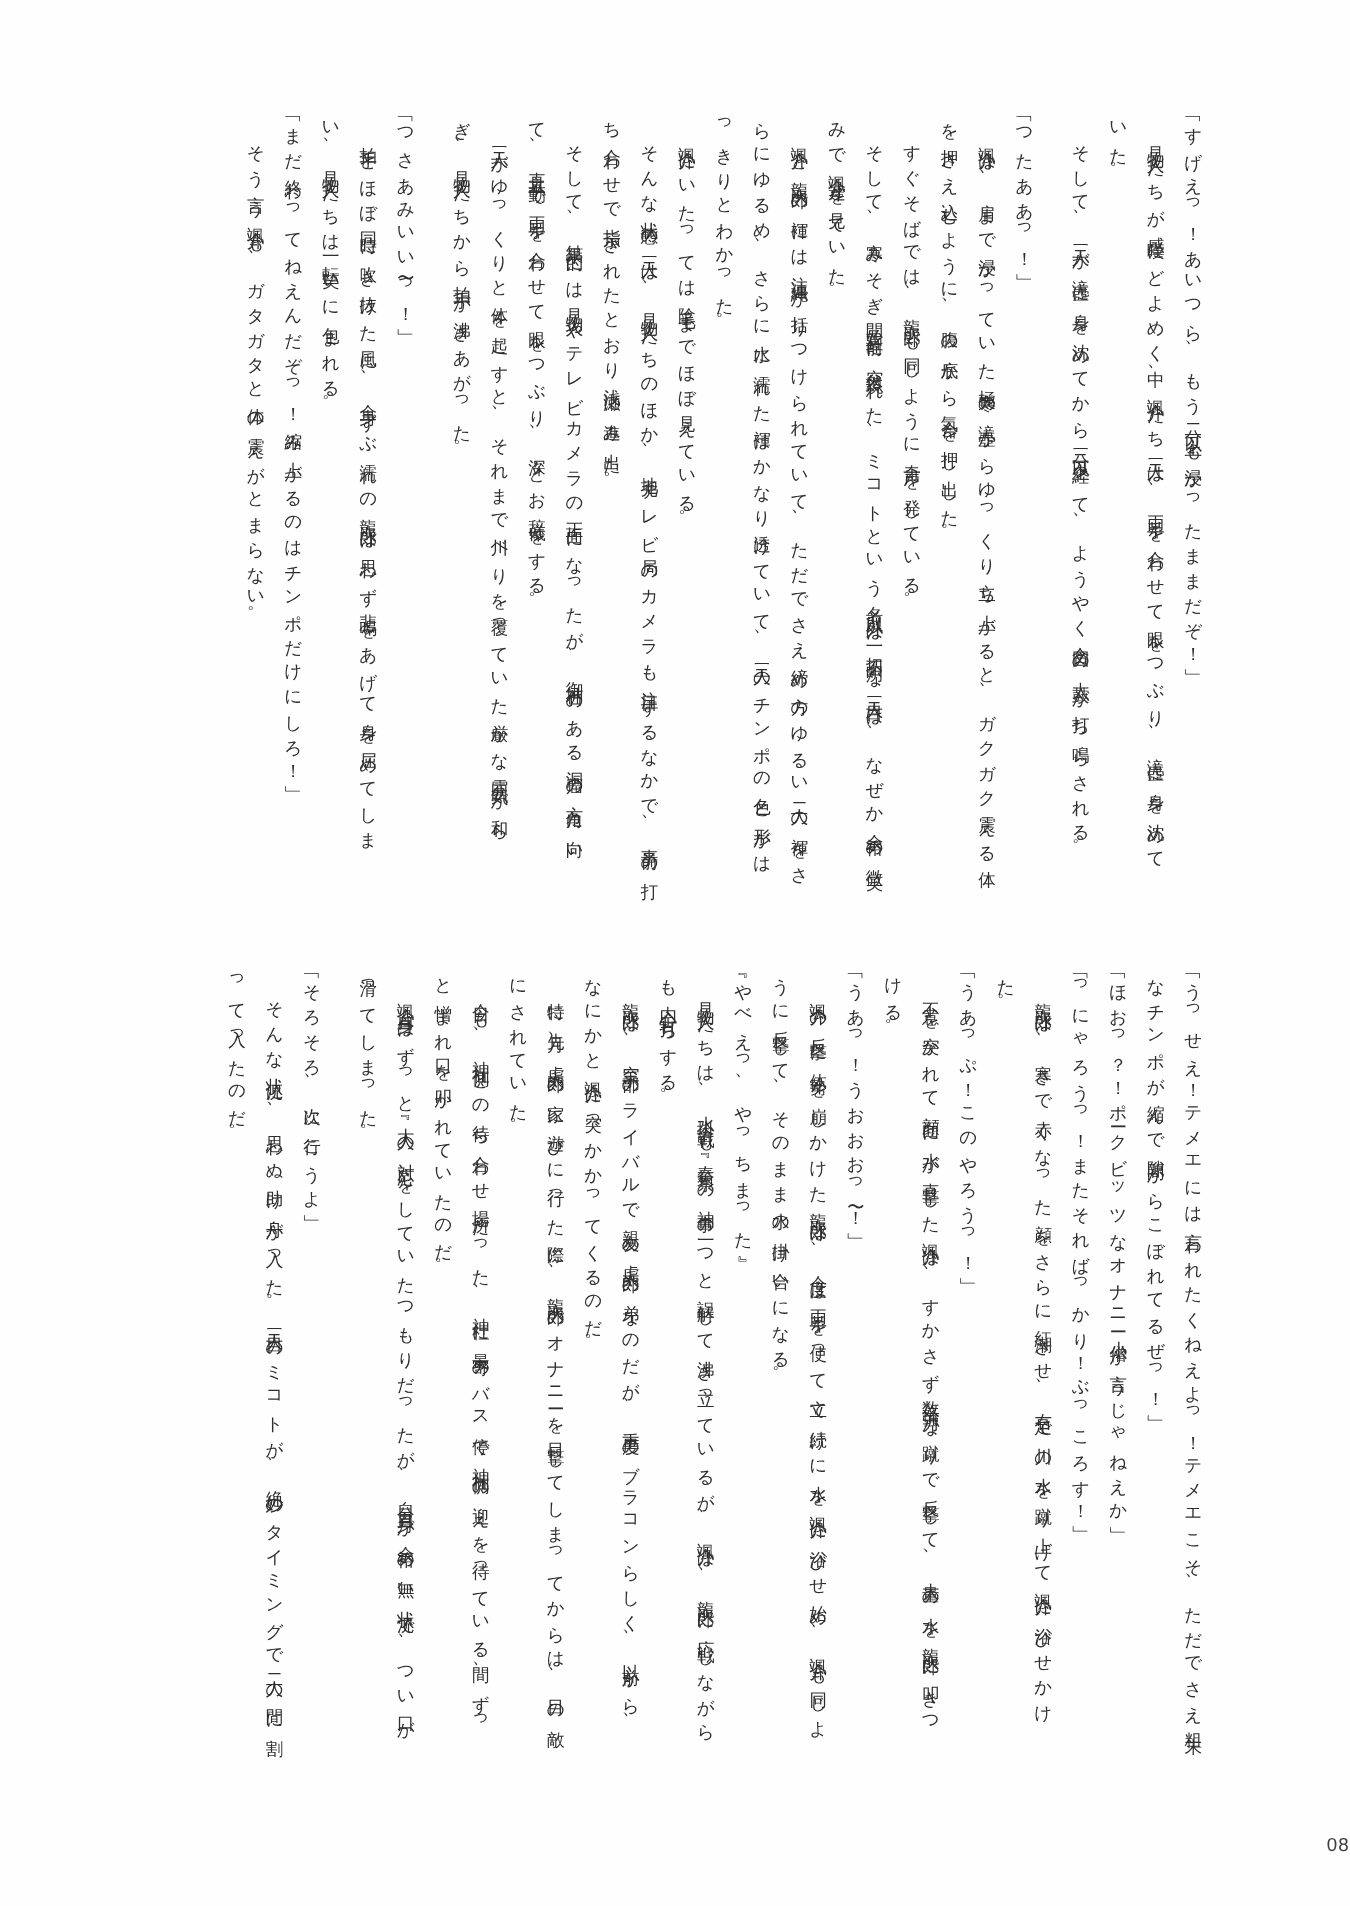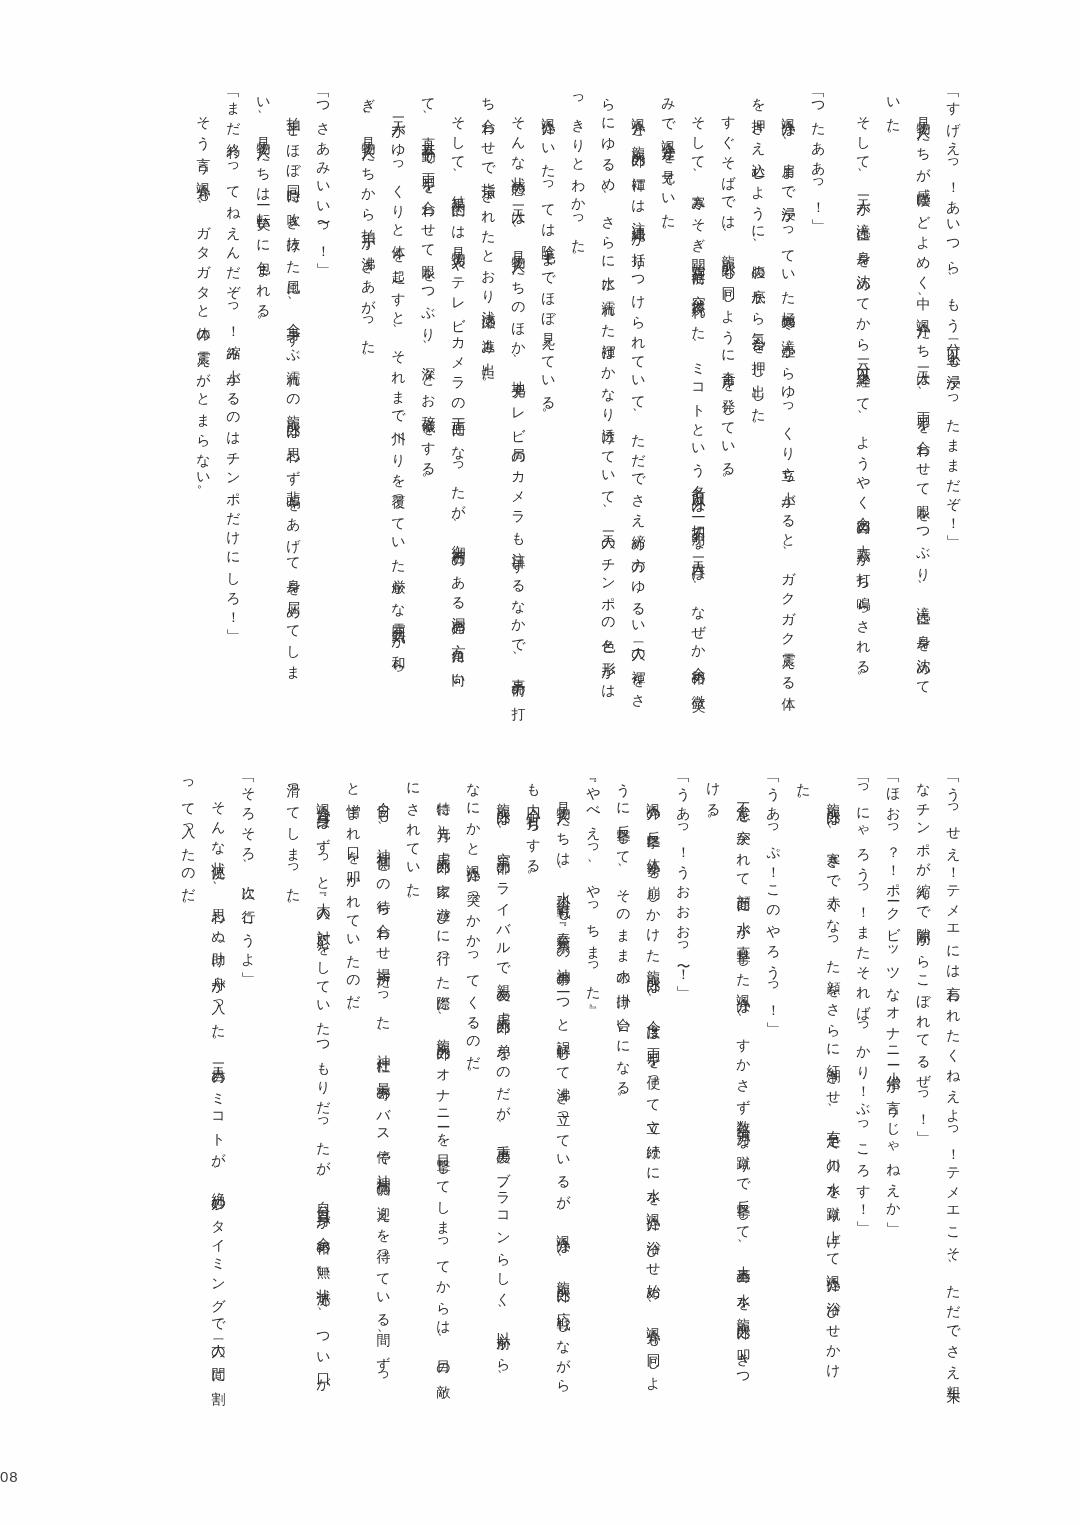--- a/index.html
+++ b/index.html
@@ -35,21 +35,21 @@
   }
   
   .vblock p.ind { text-indent: 18px; }
   
   .vblock p.gap { margin-right: 15px; }
   .pagenum {
     position: absolute;
     top: 1468px;
     left: 0;
     width: 100%;
-    text-align: left;
+    text-align: right;
     font-family: "Liberation Sans", sans-serif;
     font-size: 15px;
     letter-spacing: 1px;
     color: #3d3d3d;
   }
 </style>
 </head>
 <body>
 
 <div class="sheet">

